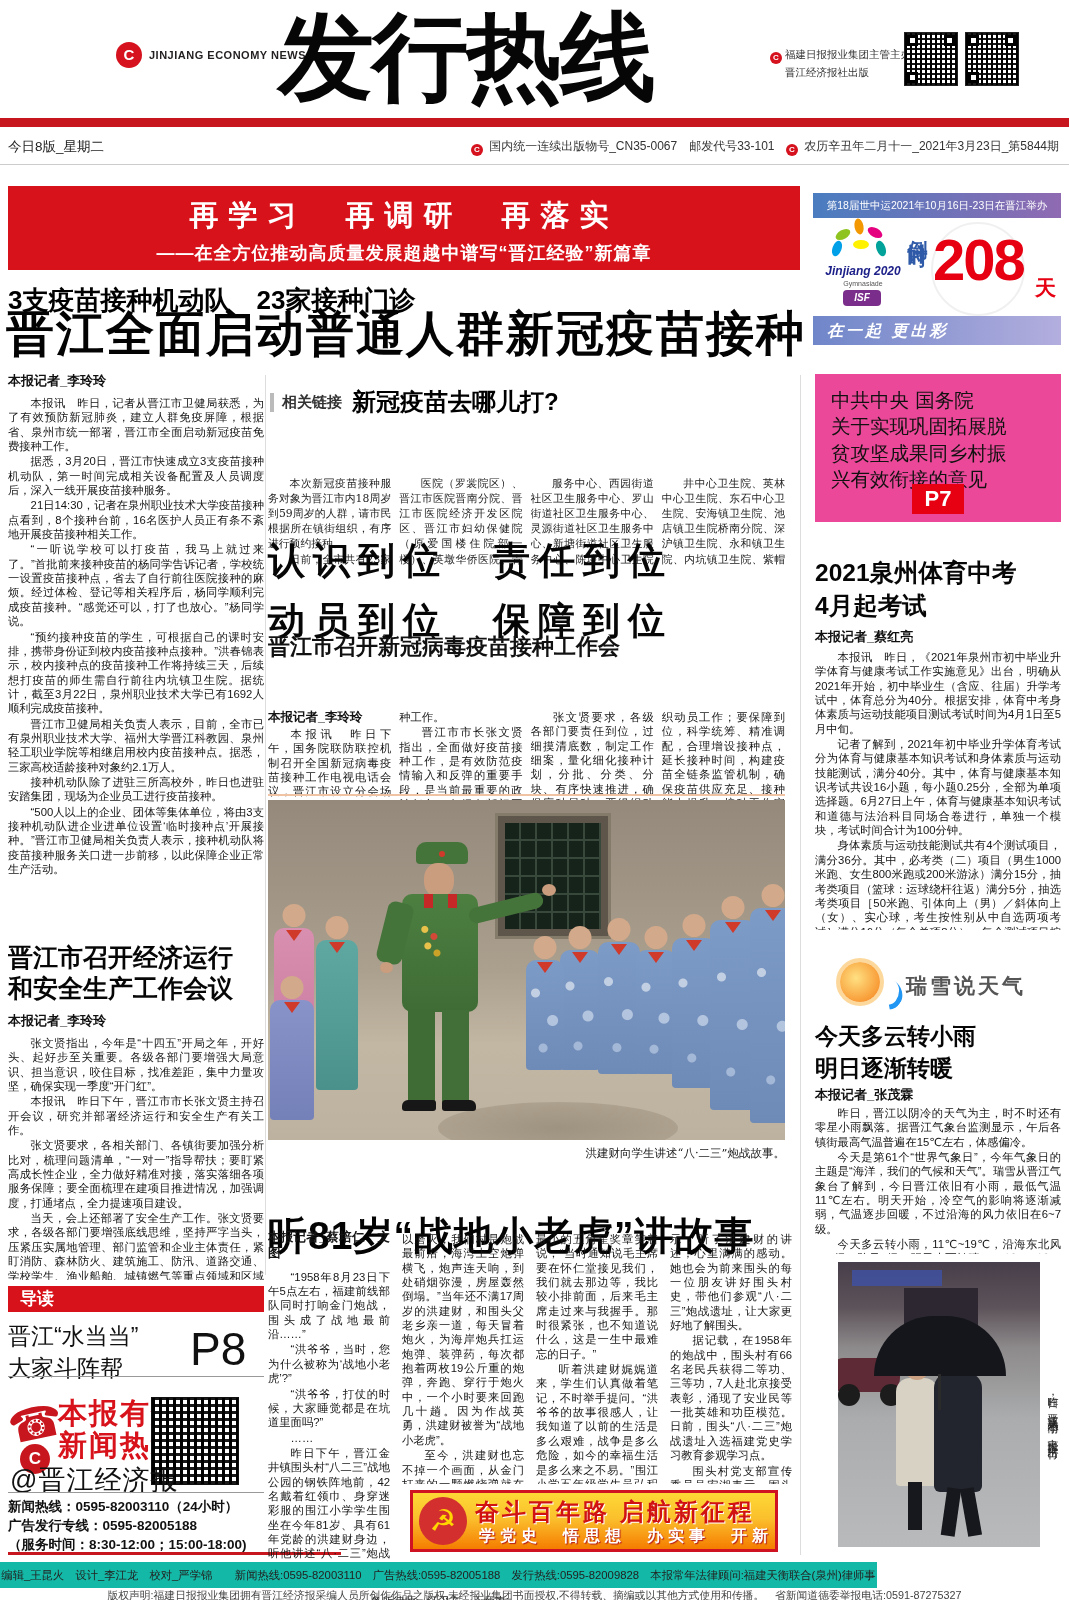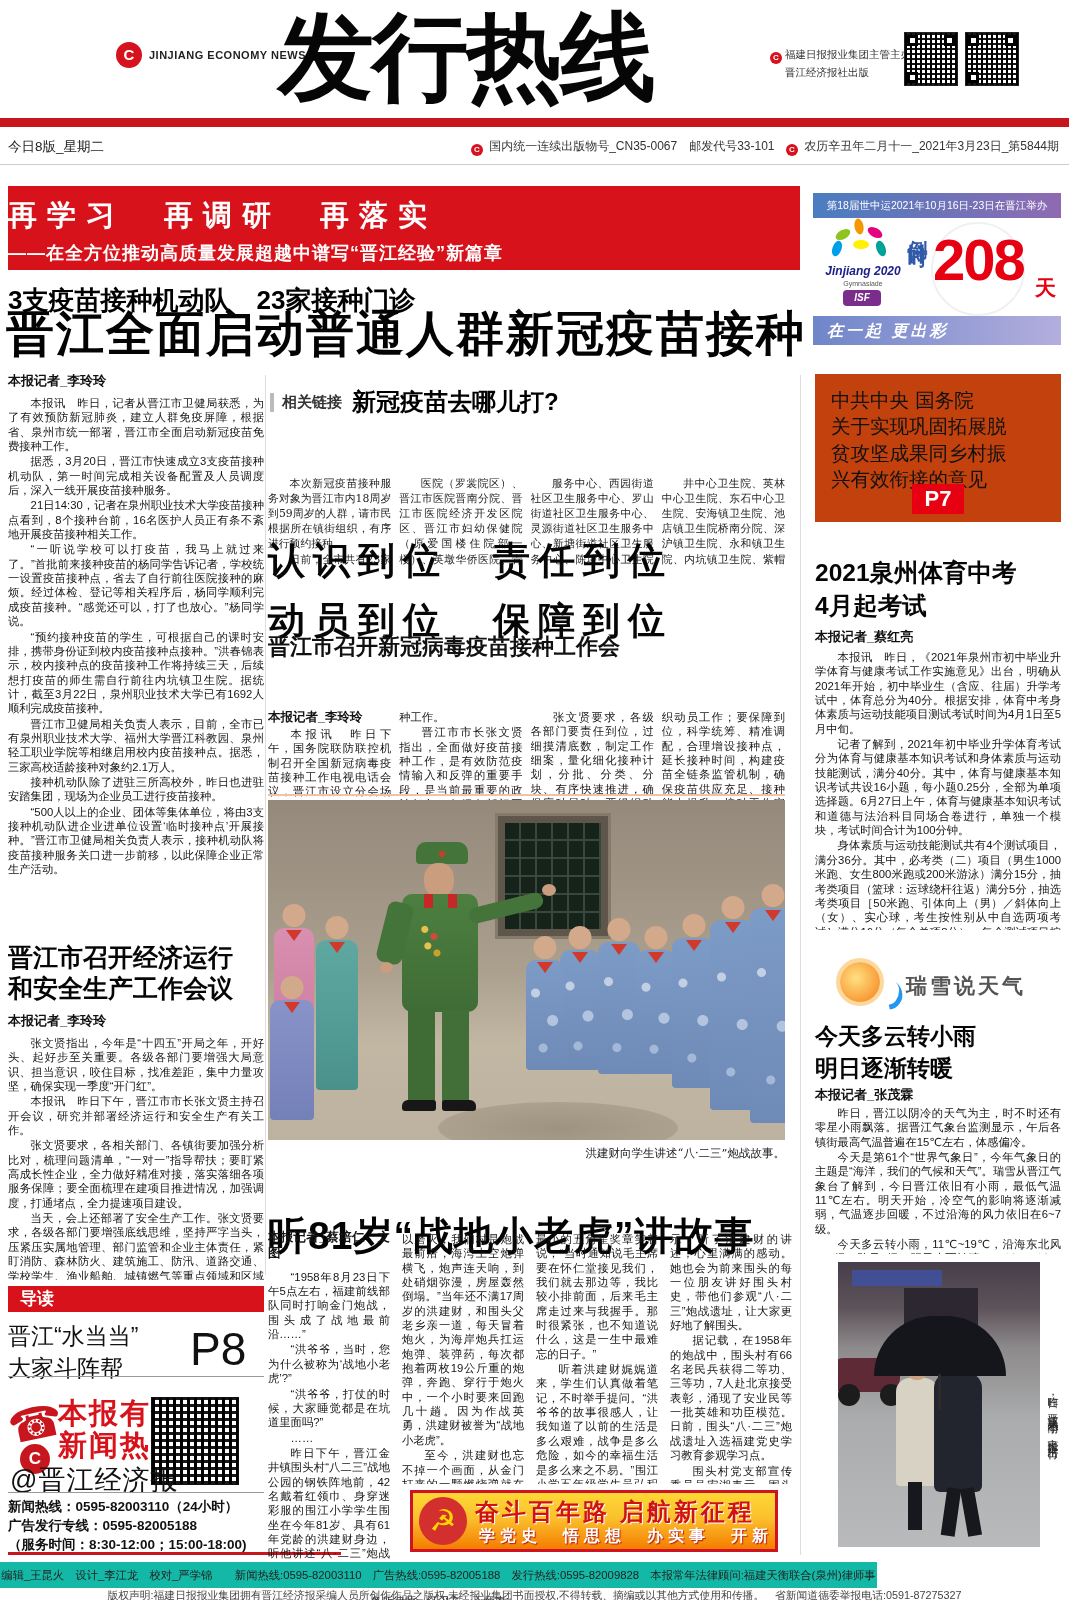--- a/index.html
+++ b/index.html
@@ -20,21 +20,21 @@
     repeating-linear-gradient(90deg,#000 0 2px,#fff 2px 5px);outline:1px solid #222;}
   .qr .sq{position:absolute;left:2px;top:2px;width:11px;height:11px;background:#000;
     box-shadow:37px 0 0 #000,0 37px 0 #000;}
   .qr .sq i{position:absolute;left:3px;top:3px;width:5px;height:5px;background:#fff;display:block;
     box-shadow:37px 0 0 #fff,0 37px 0 #fff;}
   .red-bar{position:absolute;left:0;top:118px;width:1069px;height:9px;background:#c8161e;}
   .dateline-left{position:absolute;left:8px;top:138px;font-size:13.5px;color:#222;}
   .dateline-right{position:absolute;right:10px;top:138px;font-size:12px;color:#333;}
   .hairline{position:absolute;background:#ccc;}
   
-  .slogan{position:absolute;left:8px;top:186px;width:792px;height:84px;background:#d8121a;color:#fff;}
+  .slogan{position:absolute;left:8px;top:186px;width:792px;height:84px;background:#d8121a;color:#fff;text-align:center;}
   .slogan .l1{margin-top:10px;font-size:29px;font-weight:900;letter-spacing:10px;}
   .slogan .l2{margin-top:5px;font-size:18px;font-weight:bold;letter-spacing:1px;}
   
   .cd{position:absolute;left:813px;top:193px;width:248px;height:152px;}
   .cd-top{height:25px;background:linear-gradient(90deg,#4a7dc0,#8f6ab2);color:#fff;font-size:10.5px;
     line-height:25px;text-align:center;}
   .cd-mid{position:relative;height:98px;background:#fff;}
   .cd-clock{position:absolute;left:118px;top:4px;width:90px;height:90px;border-radius:50%;border:2px solid #f0f0f0;}
   .cd-days{position:absolute;left:120px;top:8px;font-size:58px;font-weight:900;color:#e60012;letter-spacing:-2px;}
   .cd-unit{position:absolute;left:222px;top:56px;font-size:21px;font-weight:900;color:#e60012;}
@@ -124,21 +124,21 @@
     color:#fff;font-weight:bold;font-size:17px;line-height:30px;text-align:center;}
   .hot-title{position:absolute;left:58px;top:1398px;font-size:29px;font-weight:900;color:#d8121a;line-height:1.1;
     letter-spacing:2px;white-space:pre-line;}
   .hot-at{position:absolute;left:10px;top:1462px;font-size:27px;color:#111;letter-spacing:1px;}
   .qr-big{position:absolute;left:152px;top:1398px;width:86px;height:86px;background:
     repeating-linear-gradient(0deg,rgba(0,0,0,.9) 0 3px,transparent 3px 7px),
     repeating-linear-gradient(90deg,#000 0 3px,#fff 3px 7px);outline:1px solid #111;}
   .hot-lines{position:absolute;left:8px;top:1498px;width:340px;font-size:13.5px;font-weight:bold;color:#111;line-height:1.4;}
   .red-underline{position:absolute;left:8px;top:1552px;width:333px;height:3px;background:#c8161e;}
   
-  .policy-box{position:absolute;left:815px;top:374px;width:246px;height:148px;background:#c2410c;box-sizing:border-box;
+  .policy-box{position:absolute;left:815px;top:374px;width:246px;height:148px;background:#ec4899;box-sizing:border-box;
     padding:14px 0 9px 16px;}
   .policy-text{font-size:19.5px;line-height:1.35;color:#111;white-space:pre-line;
     font-family:"DejaVu Serif","Liberation Serif",serif;}
   .policy-page{position:absolute;left:97px;top:110px;width:52px;height:30px;background:#e60012;color:#fff;
     font-size:22px;font-weight:bold;text-align:center;line-height:30px;}
   .se-headline{position:absolute;left:815px;top:556px;font-size:24.5px;line-height:1.35;}
   .se-byline{position:absolute;left:815px;top:628px;}
   .se-text{position:absolute;left:815px;top:650px;width:246px;height:280px;overflow:hidden;}
   .wx-logo-sun{position:absolute;left:840px;top:962px;width:40px;height:40px;border-radius:50%;
     background:radial-gradient(circle at 40% 40%,#ffe082,#f57f17);box-shadow:0 0 0 4px rgba(249,168,37,.45);}

